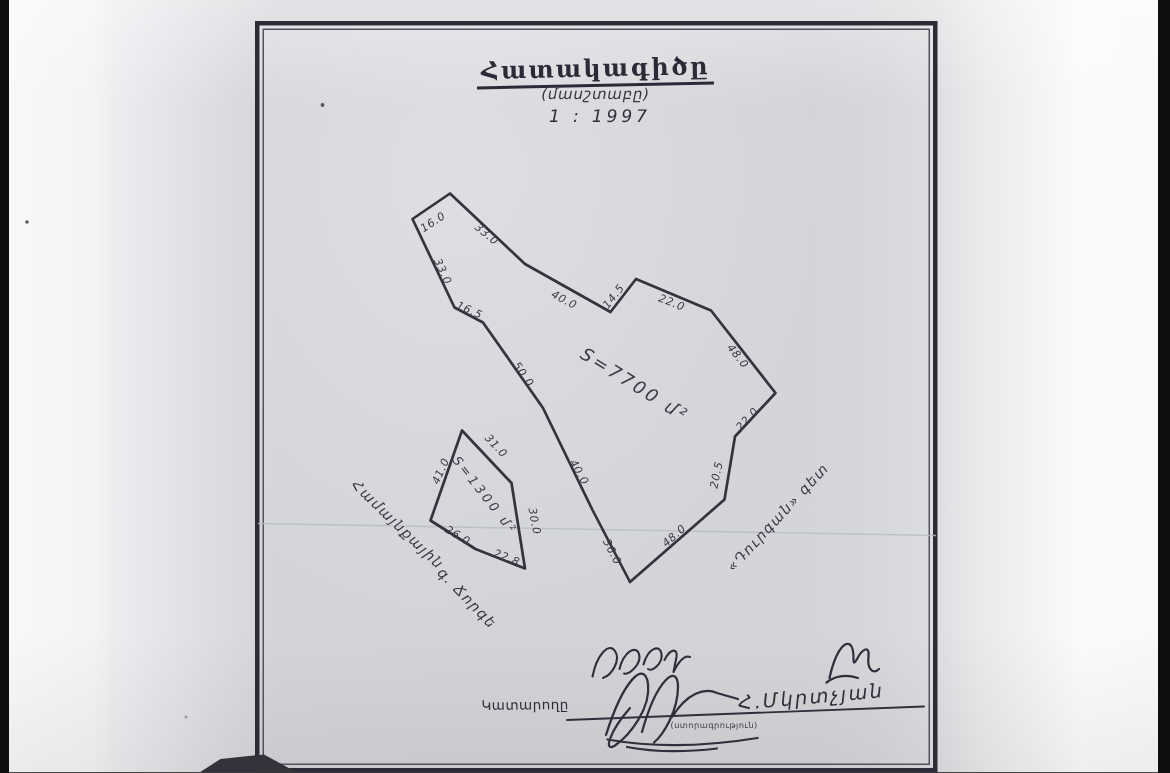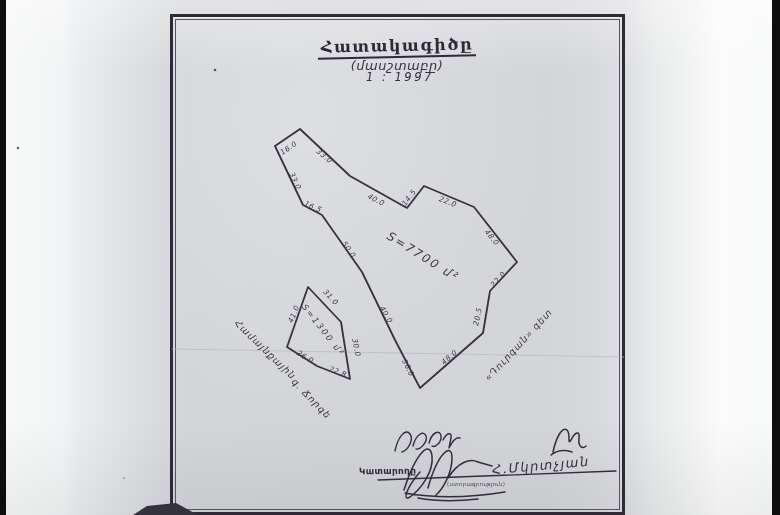--- a/index.html
+++ b/index.html
@@ -16,25 +16,25 @@
   
   .frame{position:absolute;left:170px;top:14px;width:455px;height:501px;
     border:3px solid #2f2b36;box-sizing:border-box;}
   .frame::after{content:'';position:absolute;inset:2px;border:1px solid #555160;}
   .frame::before{content:'';position:absolute;inset:0;
     background:radial-gradient(ellipse at 30% 20%,rgba(255,255,255,.25),rgba(255,255,255,0) 55%);}
   .title{position:absolute;left:397px;top:36px;transform:translateX(-50%) rotate(-1.2deg);
     font-family:"DejaVu Serif",serif;font-weight:bold;font-size:16px;letter-spacing:1.5px;
     color:#2e2936;border-bottom:2px solid #2e2936;padding:0 3px 1px;}
   .subtitle{position:absolute;left:397px;top:58px;transform:translateX(-50%);
-    font-size:13px;color:#3a3542;letter-spacing:.5px;font-style:italic;}
+    font-size:10px;color:#3a3542;letter-spacing:.5px;font-style:italic;}
   .scale{position:absolute;left:366px;top:70px;font-style:italic;font-size:11.5px;
     color:#332e3c;letter-spacing:2.5px;}
-  .executor-label{position:absolute;left:321px;top:466px;font-size:9px;font-weight:bold;
-    color:#2f2b38;letter-spacing:.3px;transform:rotate(-.5deg);margin-left:38px;}
+  .executor-label{position:absolute;left:321px;top:466px;font-size:9px;font-weight:normal;
+    color:#2f2b38;letter-spacing:.3px;transform:rotate(-.5deg);}
   .sign-name{position:absolute;left:492px;top:458px;font-size:13px;font-style:italic;
     color:#332e3c;transform:rotate(-5deg);letter-spacing:1.5px;}
   .sign-note{position:absolute;left:447px;top:481px;font-size:5.5px;color:#45404d;letter-spacing:.3px;}
   svg.plan{position:absolute;left:0;top:0;width:780px;height:515px;}
   .parcel{fill:none;stroke:#38323f;stroke-width:1.8;stroke-linejoin:round;}
   .ink{fill:none;stroke:#332e3c;stroke-linecap:round;stroke-linejoin:round;}
   text.lbl{font-family:"DejaVu Sans",sans-serif;font-style:italic;fill:#3d3745;
     text-anchor:middle;letter-spacing:.5px;}
   text.area{letter-spacing:2px;fill:#423a4a;}
   text.annot{fill:#3f3947;letter-spacing:1px;}

